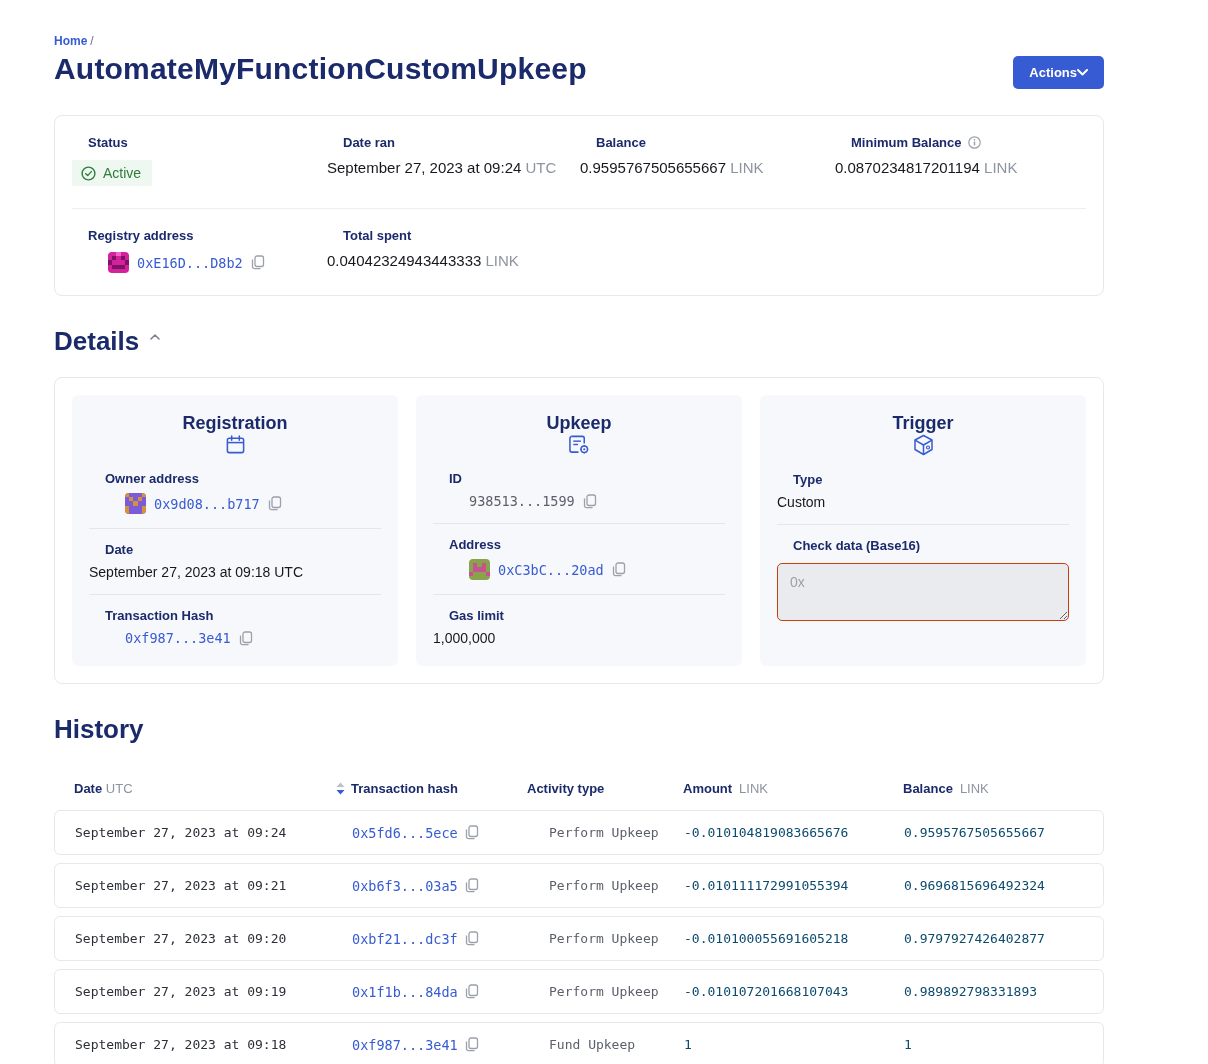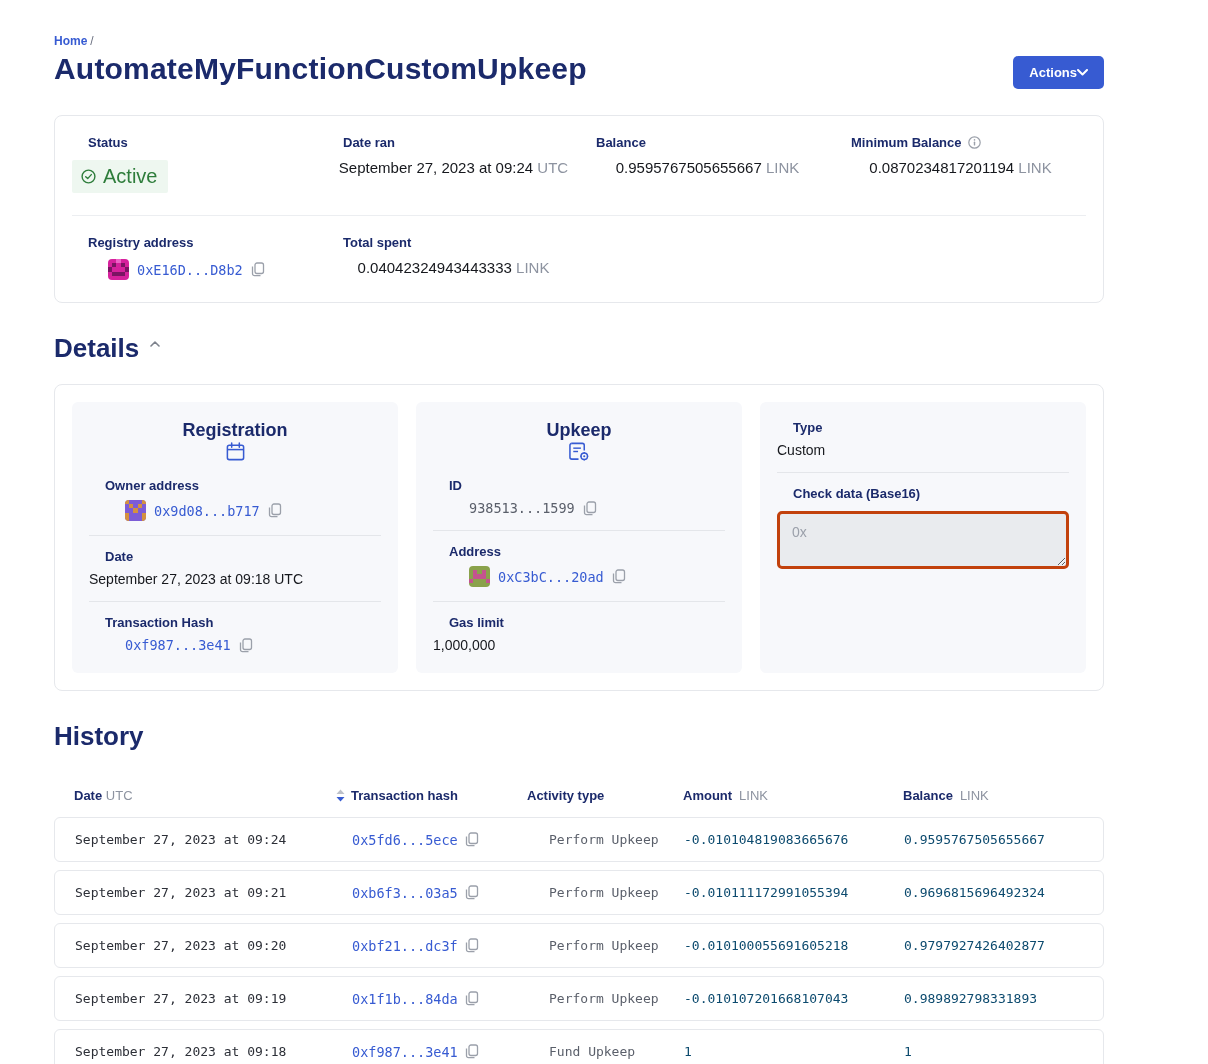--- a/index.html
+++ b/index.html
@@ -32,25 +32,25 @@
     background:var(--accent);color:#fff;border:none;border-radius:5px;
     font-size:13px;font-weight:bold;padding:9px 16px;display:flex;align-items:center;
     cursor:pointer;font-family:inherit;margin-top:4px;
   }
 
   
   .overview{border:1px solid var(--border);border-radius:8px;margin-bottom:30px;}
   .ov-row{display:grid;grid-template-columns:255px 253px 255px 1fr;padding:19px 17px 22px 17px;}
   .ov-divider{border-top:1px solid #eceef1;margin:0 17px;}
   .label{font-size:13px;font-weight:bold;color:var(--navy);margin-bottom:9px;display:flex;align-items:center;gap:6px;margin-left:16px;}
-  .value{font-size:15px;color:var(--text-dark);text-align:center;}
+  .value{font-size:15px;color:var(--text-dark);}
   .value .suffix{color:var(--text-gray);}
   .badge{
     display:inline-flex;align-items:center;gap:7px;background:var(--green-bg);
-    color:var(--green);font-size:20px;padding:5px 11px 5px 9px;border-radius:2px;margin-top:1px;
+    color:var(--green);font-size:14px;padding:5px 11px 5px 9px;border-radius:2px;margin-top:1px;
   }
   .addr-row{display:flex;align-items:center;gap:8px;padding-left:36px;}
   .mono{font-family:"DejaVu Sans Mono", monospace;}
   a.hash-link{color:var(--accent);text-decoration:none;font-family:"DejaVu Sans Mono", monospace;font-size:13.5px;}
   .identicon{width:21px;height:21px;border-radius:4px;overflow:hidden;display:inline-flex;flex:0 0 auto;}
   .copy-btn{background:none;border:none;cursor:pointer;padding:0;display:inline-flex;align-items:center;}
 
   
   .section-head{display:flex;gap:9px;margin:0 0 20px 0;}
   .section-head h2{font-size:26px;font-weight:bold;color:var(--navy);}
@@ -58,21 +58,21 @@
   .details-wrap{border:1px solid var(--border);border-radius:8px;padding:17px;margin-bottom:30px;}
   .cards{display:grid;grid-template-columns:1fr 1fr 1fr;gap:18px;}
   .card{background:var(--card-bg);border-radius:6px;padding:18px 17px 20px 17px;}
   .card-title-row{display:flex;align-items:center;justify-content:space-between;margin-bottom:16px;flex-direction:column;}
   .card-title-row h3{font-size:18px;font-weight:bold;color:var(--navy);}
   .card .label{margin-bottom:7px;}
   .card .field-value{font-size:14px;color:var(--text-dark);}
   .card-divider{border-top:1px solid #e4e6ea;margin:14px 0 13px 0;}
   .id-value{color:#5a5f6a;font-size:13.5px;}
   .check-textarea{
-    width:100%;height:58px;background:#e9ebee;border:3px solid #c2410c;border-radius:5px;
+    width:100%;height:58px;background:#e9ebee;border:1px solid #c2410c;border-radius:5px;
     padding:10px 12px;font-size:14px;font-family:inherit;color:var(--text-dark);
     resize:both;margin-top:3px;
   }
   .check-textarea::placeholder{color:#9ba0aa;}
 
   
   .history-head{font-size:26px;font-weight:bold;color:var(--navy);margin:4px 0 28px 0;}
   .tbl-grid{display:grid;grid-template-columns:277px 176px 156px 220px 1fr;align-items:center;}
   .tbl-header{padding:8px 20px 14px 20px;}
   .th{font-size:13px;font-weight:bold;color:var(--navy);display:flex;align-items:center;gap:7px;}
@@ -295,20 +295,31 @@
                 <path d="M9.5 13.7 H3.5 a2 2 0 0 1 -2 -2 V4.5" fill="none" stroke="#9ba0aa" stroke-width="1.3"></path>
               </svg>
           </button>
         </div>
         <div class="card-divider"></div>
         <div class="label">Gas limit</div>
         <div class="field-value">1,000,000</div>
       </div>
 
       <div class="card">
+        <div class="card-title-row">
+          <h3>Trigger</h3>
+          <span>
+            <svg width="21" height="22" viewBox="0 0 21 22">
+                <path d="M10.5 1.5 L19 6 V15.5 L10.5 20.5 L2 15.5 V6 Z" fill="none" stroke="#375bd2" stroke-width="1.5" stroke-linejoin="round"></path>
+                <path d="M2 6.2 L10.5 11 L19 6.2" fill="none" stroke="#375bd2" stroke-width="1.5" stroke-linejoin="round"></path>
+                <line x1="10.5" y1="11" x2="10.5" y2="20" stroke="#375bd2" stroke-width="1.5"></line>
+                <circle cx="15" cy="13.5" r="1.5" fill="none" stroke="#375bd2" stroke-width="1.2"></circle>
+              </svg>
+          </span>
+        </div>
         <div class="label">Type</div>
         <div class="field-value">Custom</div>
         <div class="card-divider"></div>
         <div class="label">Check data (Base16)</div>
         <textarea class="check-textarea" placeholder="0x" style=""></textarea>
       </div>
 
     </div>
   </div>
 

